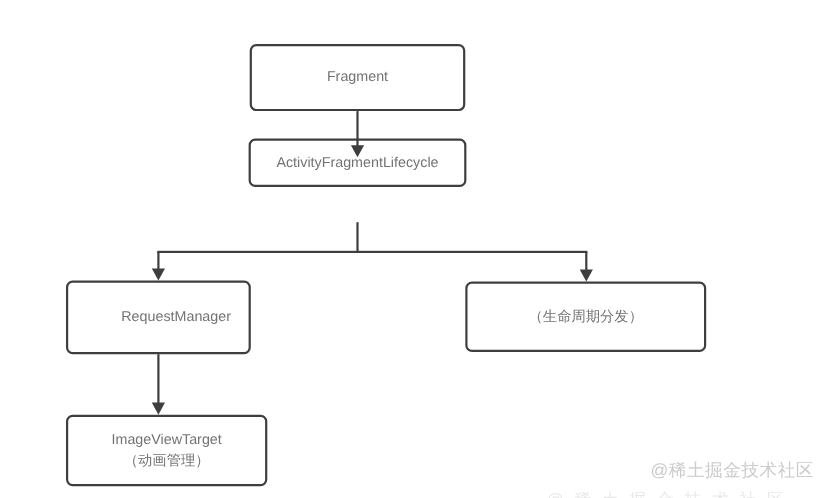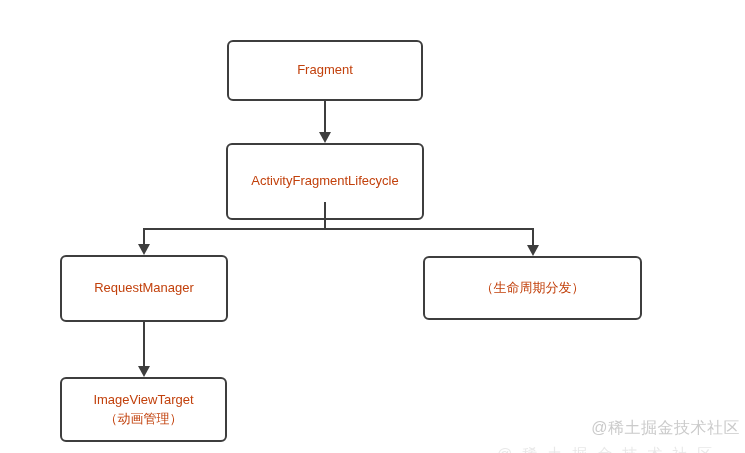--- a/index.html
+++ b/index.html
@@ -15,21 +15,21 @@
     position: absolute;
     box-sizing: border-box;
     border: 2px solid #3e3e3e;
     border-radius: 6px;
     background: #ffffff;
     display: flex;
     flex-direction: column;
     align-items: center;
     justify-content: center;
     text-align: center;
-    color: #c2410c;
+    color: #737373;
     font-size: 13px;
     line-height: 1.45;
   }
   .node-title, .node-sub { width: 100%; }
   .line { position: absolute; background: #3e3e3e; }
   .line.v { width: 2px; }
   .line.h { height: 2px; }
   .arrow-down {
     position: absolute;
     width: 0; height: 0;
@@ -58,33 +58,33 @@
 </style>
 </head>
 <body>
 
 <div class="canvas">
 
   <div class="node" style="left:227px; top:40px; width:196px; height:61px;">
     <div class="node-title">Fragment</div>
   </div>
 
-  <div class="node" style="left:226px; top:143px; width:198px; height:77px;align-items:flex-end;">
+  <div class="node" style="left:226px; top:126px; width:198px; height:44px;align-items:flex-end;">
     <div class="node-title">ActivityFragmentLifecycle</div>
   </div>
 
-  <div class="node" style="left:60px; top:255px; width:168px; height:67px; padding:0 16px;">
+  <div class="node" style="left:60px; top:255px; width:168px; height:67px; padding:0 16px;text-align:right;">
     <div class="node-title">RequestManager</div>
   </div>
 
   <div class="node" style="left:423px; top:256px; width:219px; height:64px;">
     <div class="node-sub">（生命周期分发）</div>
   </div>
 
-  <div class="node" style="left:60px; top:377px; width:167px; height:65px;">
+  <div class="node" style="left:60px; top:377px; width:183px; height:65px;">
     <div class="node-title">ImageViewTarget</div>
     <div class="node-sub">（动画管理）</div>
   </div>
 
   <div class="line v" style="left:324px; top:101px; height:33px;"></div>
   <div class="arrow-down" style="left:319px; top:132px;"></div>
 
   <div class="line v" style="left:324px; top:202px; height:27px;"></div>
   <div class="line h" style="left:143px; top:228px; width:391px;"></div>
 

